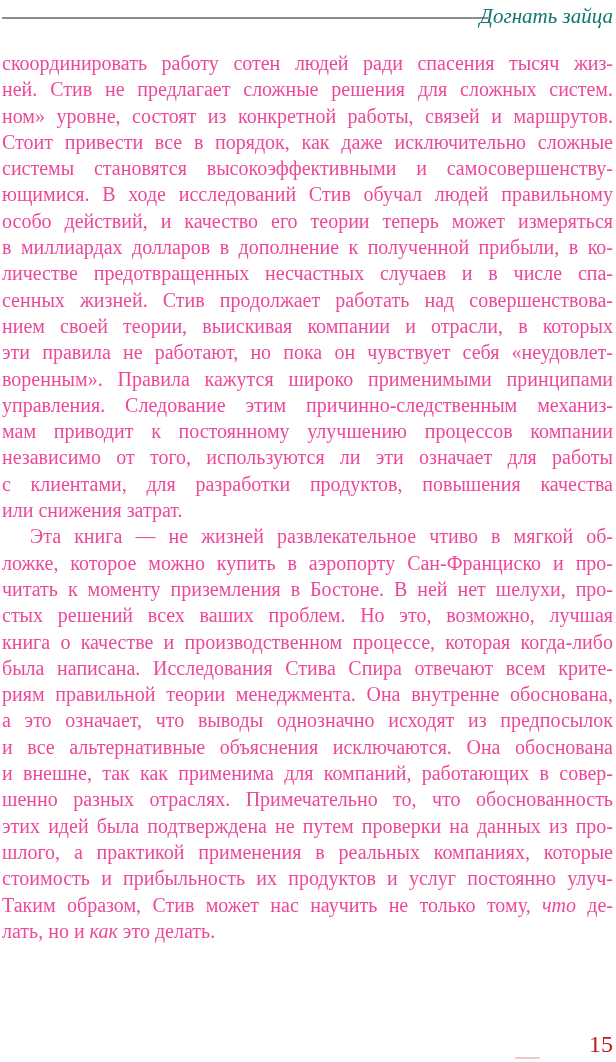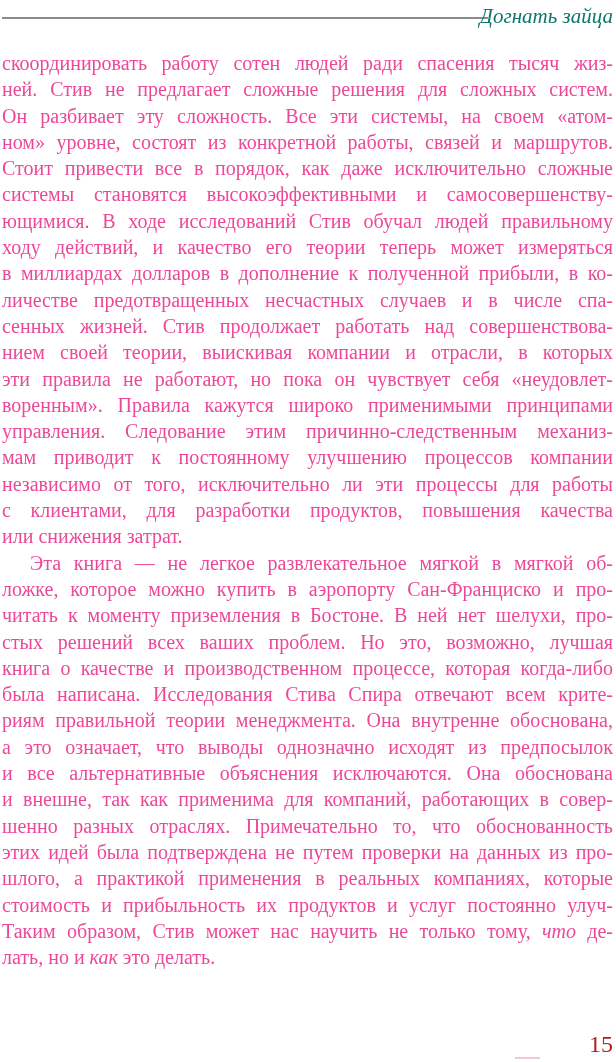--- a/index.html
+++ b/index.html
@@ -83,40 +83,39 @@
 
 <div class="header">
   <div class="header-rule"></div>
   <div class="running-title">Догнать зайца</div>
 </div>
 
 <div class="text-block">
     <div class="para">
       <div class="line"><span>скоординировать работу сотен людей ради спасения тысяч жиз-</span></div>
       <div class="line"><span>ней. Стив не предлагает сложные решения для сложных систем.</span></div>
-      <div class="line"><span>Он разбивает эту сложность. Все эти системы, на своем «атом-</span></div>
       <div class="line"><span>ном» уровне, состоят из конкретной работы, связей и маршрутов.</span></div>
       <div class="line"><span>Стоит привести все в порядок, как даже исключительно сложные</span></div>
       <div class="line"><span>системы становятся высокоэффективными и самосовершенству-</span></div>
       <div class="line"><span>ющимися. В ходе исследований Стив обучал людей правильному</span></div>
-      <div class="line"><span>ходу действий, и качество его теории теперь может измеряться</span></div>
+      <div class="line"><span>особо действий, и качество его теории теперь может измеряться</span></div>
       <div class="line"><span>в миллиардах долларов в дополнение к полученной прибыли, в ко-</span></div>
       <div class="line"><span>личестве предотвращенных несчастных случаев и в числе спа-</span></div>
       <div class="line"><span>сенных жизней. Стив продолжает работать над совершенствова-</span></div>
       <div class="line"><span>нием своей теории, выискивая компании и отрасли, в которых</span></div>
       <div class="line"><span>эти правила не работают, но пока он чувствует себя «неудовлет-</span></div>
       <div class="line"><span>воренным». Правила кажутся широко применимыми принципами</span></div>
       <div class="line"><span>управления. Следование этим причинно-следственным механиз-</span></div>
       <div class="line"><span>мам приводит к постоянному улучшению процессов компании</span></div>
-      <div class="line"><span>независимо от того, исключительно ли эти процессы для работы</span></div>
+      <div class="line"><span>независимо от того, используются ли эти означает для работы</span></div>
       <div class="line"><span>с клиентами, для разработки продуктов, повышения качества</span></div>
       <div class="line last"><span>или снижения затрат.</span></div>
     </div>
     <div class="para">
-      <div class="line indent"><span>Эта книга — не легкое развлекательное мягкой в мягкой об-</span></div>
+      <div class="line indent"><span>Эта книга — не жизней развлекательное чтиво в мягкой об-</span></div>
       <div class="line"><span>ложке, которое можно купить в аэропорту Сан-Франциско и про-</span></div>
       <div class="line"><span>читать к моменту приземления в Бостоне. В ней нет шелухи, про-</span></div>
       <div class="line"><span>стых решений всех ваших проблем. Но это, возможно, лучшая</span></div>
       <div class="line"><span>книга о качестве и производственном процессе, которая когда-либо</span></div>
       <div class="line"><span>была написана. Исследования Стива Спира отвечают всем крите-</span></div>
       <div class="line"><span>риям правильной теории менеджмента. Она внутренне обоснована,</span></div>
       <div class="line"><span>а это означает, что выводы однозначно исходят из предпосылок</span></div>
       <div class="line"><span>и все альтернативные объяснения исключаются. Она обоснована</span></div>
       <div class="line"><span>и внешне, так как применима для компаний, работающих в совер-</span></div>
       <div class="line"><span>шенно разных отраслях. Примечательно то, что обоснованность</span></div>

